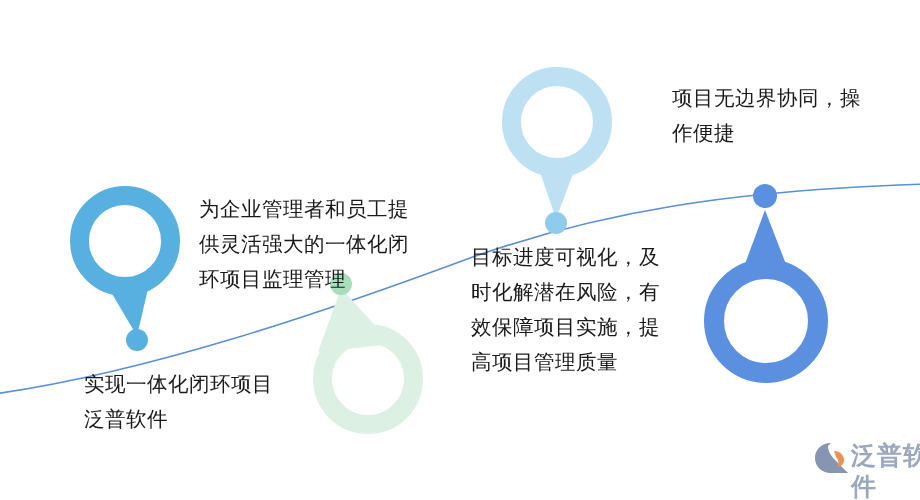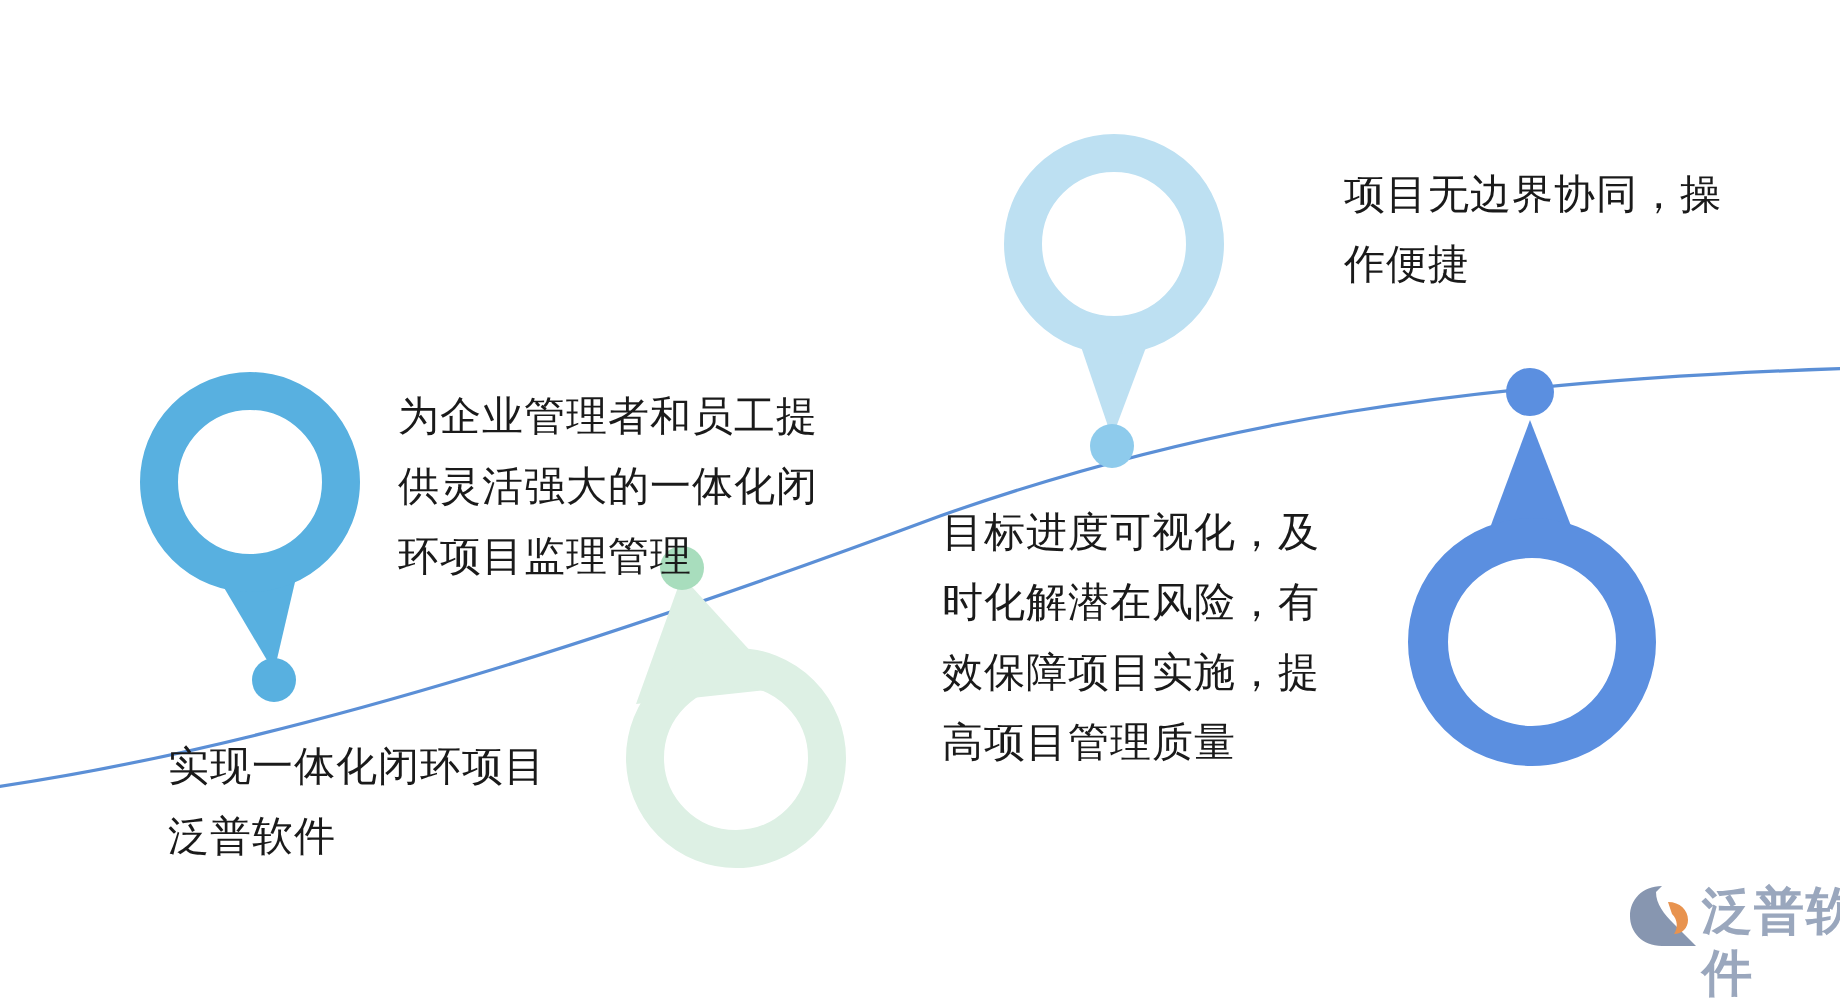--- a/index.html
+++ b/index.html
@@ -5,21 +5,21 @@
   html,body{margin:0;padding:0;}
   body{width:920px;height:500px;background:#ffffff;overflow:hidden;
        font-family:"Liberation Sans","DejaVu Sans",sans-serif;}
   #stage{position:relative;width:920px;height:500px;background:#fff;}
   #curve-layer{position:absolute;left:0;top:0;width:920px;height:500px;}
   #markers-layer{position:absolute;left:0;top:0;width:920px;height:500px;}
   .callout{position:absolute;color:#1a1a1a;font-size:20.5px;line-height:35px;
            letter-spacing:.5px;white-space:pre-line;font-weight:400;}
   .callout.c1{left:84px;top:366px;width:230px;}
   .callout.c2{left:199px;top:144px;width:246px;margin-top:47px;}
-  .callout.c3{left:471px;top:249px;width:215px;}
+  .callout.c3{left:471px;top:239px;width:215px;}
   .callout.c4{left:672px;top:80px;width:222px;}
   #watermark{position:absolute;left:783px;top:440px;width:135px;height:56px;margin-left:32px;}
   #wm-logo{position:absolute;left:0;top:3px;width:33px;height:30px;}
   #wm-brand{position:absolute;left:36px;top:0px;font-size:25px;line-height:31px;
             color:#9aa7bd;font-weight:700;letter-spacing:1px;
             font-family:"DejaVu Sans",sans-serif;}
   #wm-url{position:absolute;left:2px;top:32px;font-size:14.5px;line-height:18px;
           color:#e0a08e;letter-spacing:.6px;
           font-family:"Liberation Serif","DejaVu Serif",serif;}
 </style>

